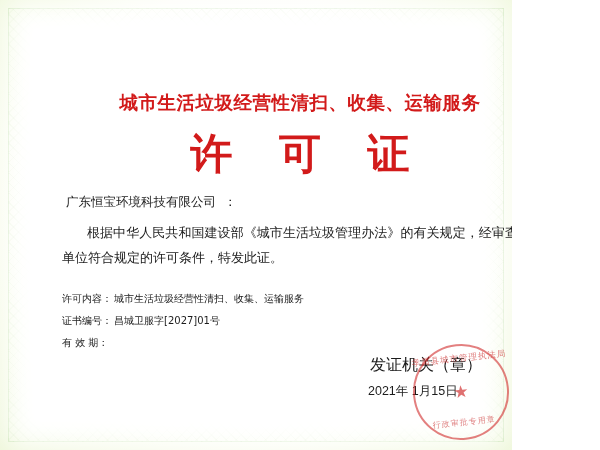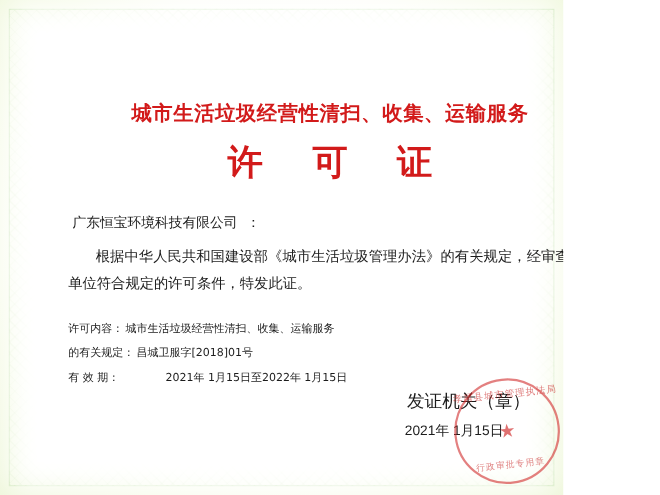--- a/index.html
+++ b/index.html
@@ -64,22 +64,22 @@
     color: #d21a1a;
     letter-spacing: 0.5px;
     white-space: nowrap;
   }
   .title-sub {
     position: absolute;
     left: 0;
     right: 0;
     top: 126px;
     text-align: center;
-    font-family: Liberation Sans, sans-serif;
-    font-size: 32px;
+    font-family: Liberation Serif, serif;
+    font-size: 42px;
     font-weight: bold;
     color: #d21a1a;
     letter-spacing: 18px;
     text-indent: 18px;
     white-space: nowrap;
   }
 
   .body-block {
     position: absolute;
     left: 62px;
@@ -225,26 +225,25 @@
       </div>
       <div class="para">根据中华人民共和国建设部《城市生活垃圾管理办法》的有关规定，经审查，你单位符合规定的许可条件，特发此证。</div>
     </div>
 
     <div class="fields">
       <div class="field-row">
         <span class="field-label">许可内容：</span>
         <span class="field-value">城市生活垃圾经营性清扫、收集、运输服务</span>
       </div>
       <div class="field-row">
-        <span class="field-label">的有关规定：</span>
-        <span class="field-value">昌城卫服字[2018]01号</span>
+        <span class="field-label">证书编号：</span>
+        <span class="field-value">昌城卫服字[2027]01号</span>
       </div>
       <div class="field-row validity">
         <span class="field-label">有 效 期：</span>
-        <span class="field-value">2021年 1月15日至2022年 1月15日</span>
       </div>
     </div>
 
     <div class="issuer-row">
       <span>发证机关</span><span>（章）</span>
     </div>
 
     <div class="issue-date">2021年  1月15日</div>
 
     <div class="seal">

